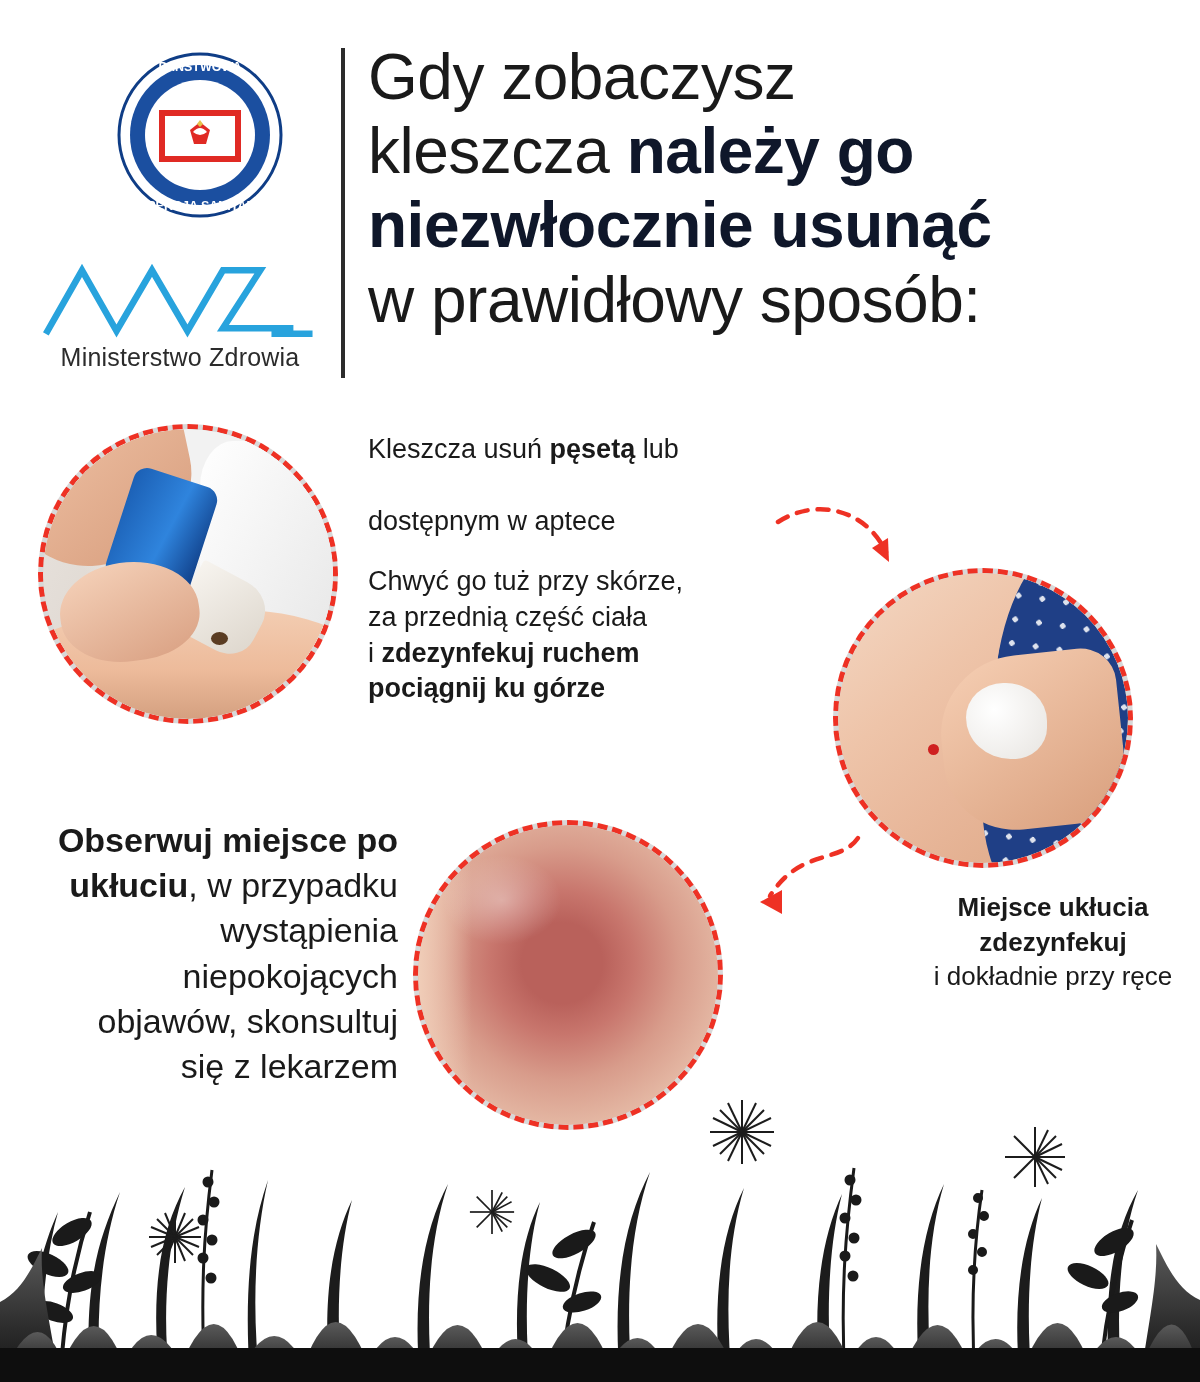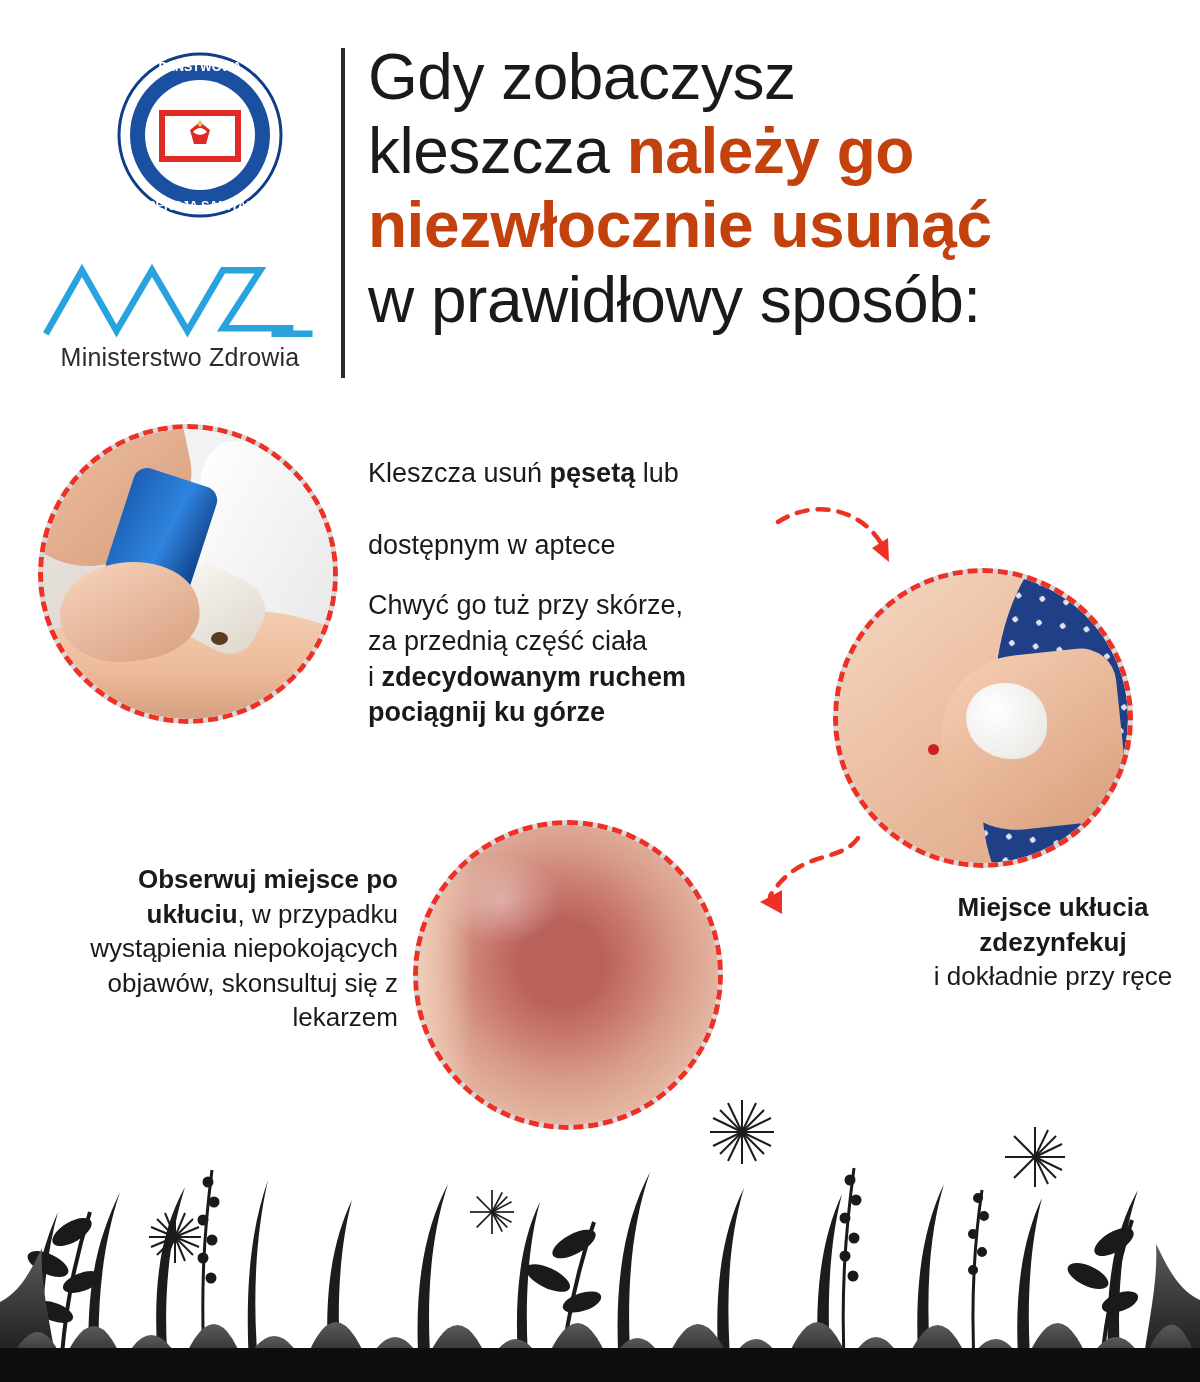--- a/index.html
+++ b/index.html
@@ -58,21 +58,21 @@
     position: absolute;
     left: 368px; top: 40px;
     width: 820px;
     font-size: 64px;
     line-height: 1.16;
     font-weight: 400;
     color: #1a1a1a;
     letter-spacing: -0.5px;
   }
   .headline .em {
-    color: #c2410c;
+    color: #0f172a;
     font-weight: bold;
   }
 
   
   .photo {
     position: absolute;
     border-radius: 50%;
     border: 5px dashed #ee3124;
     box-sizing: border-box;
     overflow: hidden;
@@ -180,33 +180,33 @@
   #photo-rash .edge {
     position: absolute; left: 0; top: 0; width: 18%; height: 100%;
     background: linear-gradient(90deg, #f0cdb8, rgba(240,205,184,0));
   }
 
   
   .txt { position: absolute; color: #1a1a1a; }
   .txt b { font-weight: bold; }
 
   #text-step1 {
-    left: 368px; top: 456px; width: 420px;
+    left: 368px; top: 432px; width: 420px;
     font-size: 27px; line-height: 1.33;
   }
   #text-step1 .para2 { margin-top: 24px; }
 
   #text-disinfect {
     left: 888px; top: 890px; width: 330px;
     font-size: 26px; line-height: 1.33;
     text-align: center;
   }
   #text-observe {
-    left: 48px; top: 862px; width: 350px;
-    font-size: 26px; line-height: 1.33;
+    left: 48px; top: 818px; width: 350px;
+    font-size: 34px; line-height: 1.33;
     text-align: right;
   }
 
   
   .arrow { position: absolute; }
   #arrow-top { left: 770px; top: 500px; width: 140px; height: 100px; }
   #arrow-bottom { left: 730px; top: 830px; width: 140px; height: 110px; }
 
   
   .grass {
@@ -281,21 +281,21 @@
 
 <div class="txt" id="text-step1">
   <div class="para1">
     <span>Kleszcza usuń </span><b>pęsetą</b><span> lub</span><br>
     <br>
     <span>dostępnym w aptece</span>
   </div>
   <div class="para2">
     <span>Chwyć go tuż przy skórze,</span><br>
     <span>za przednią część ciała</span><br>
-    <span>i </span><b>zdecydowanym ruchem</b><br>
+    <span>i </span><b>zdezynfekuj ruchem</b><br>
     <b>pociągnij ku górze</b>
   </div>
 </div>
 
 <svg class="arrow" id="arrow-top" viewBox="0 0 140 100">
   <path d="M8 22 C 45 -2, 95 8, 116 52" fill="none" stroke="#ee3124" stroke-width="4.5" stroke-linecap="round" stroke-dasharray="11 10"></path>
   <path d="M102 48 L119 62 L118 38 Z" fill="#ee3124"></path>
 </svg>
 
 <div class="photo" id="photo-cotton">

